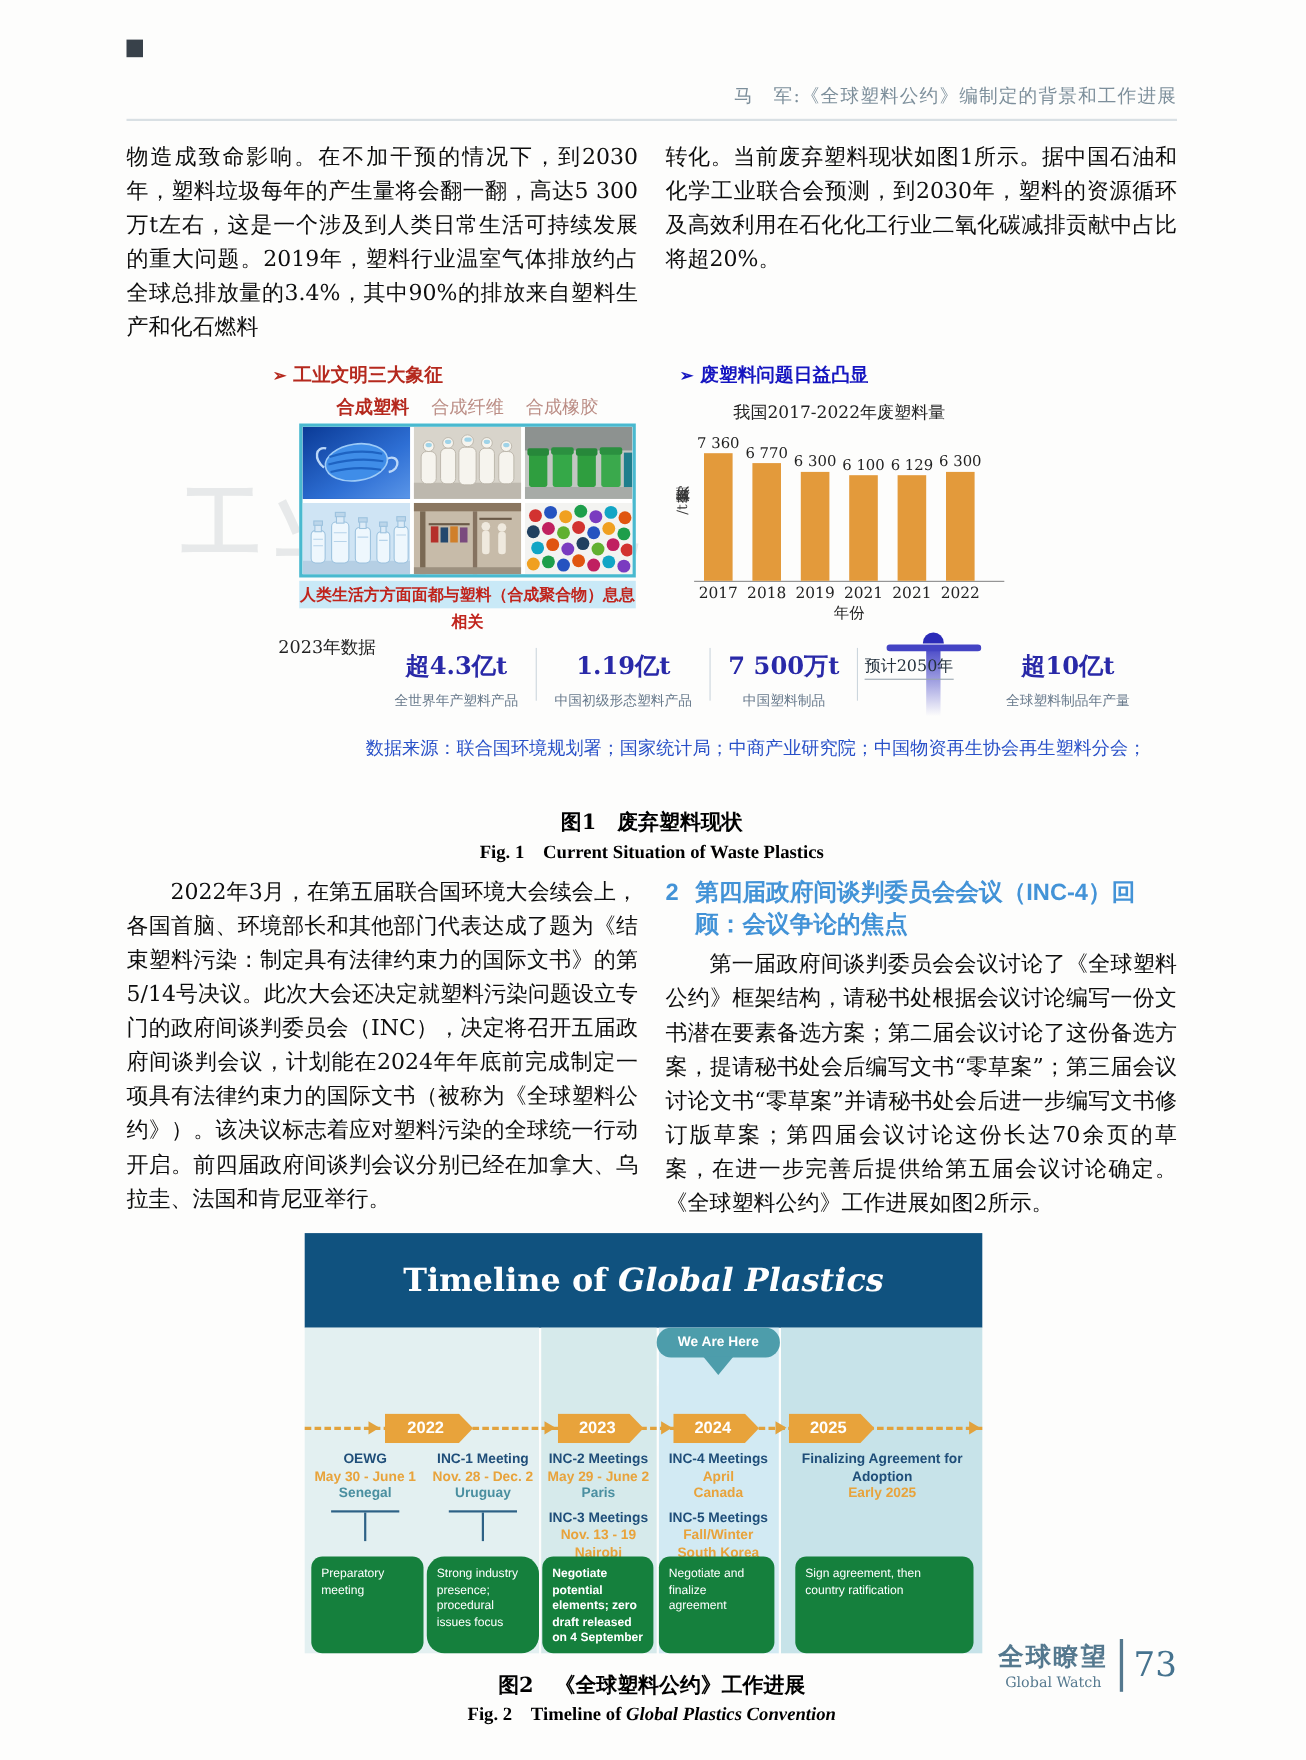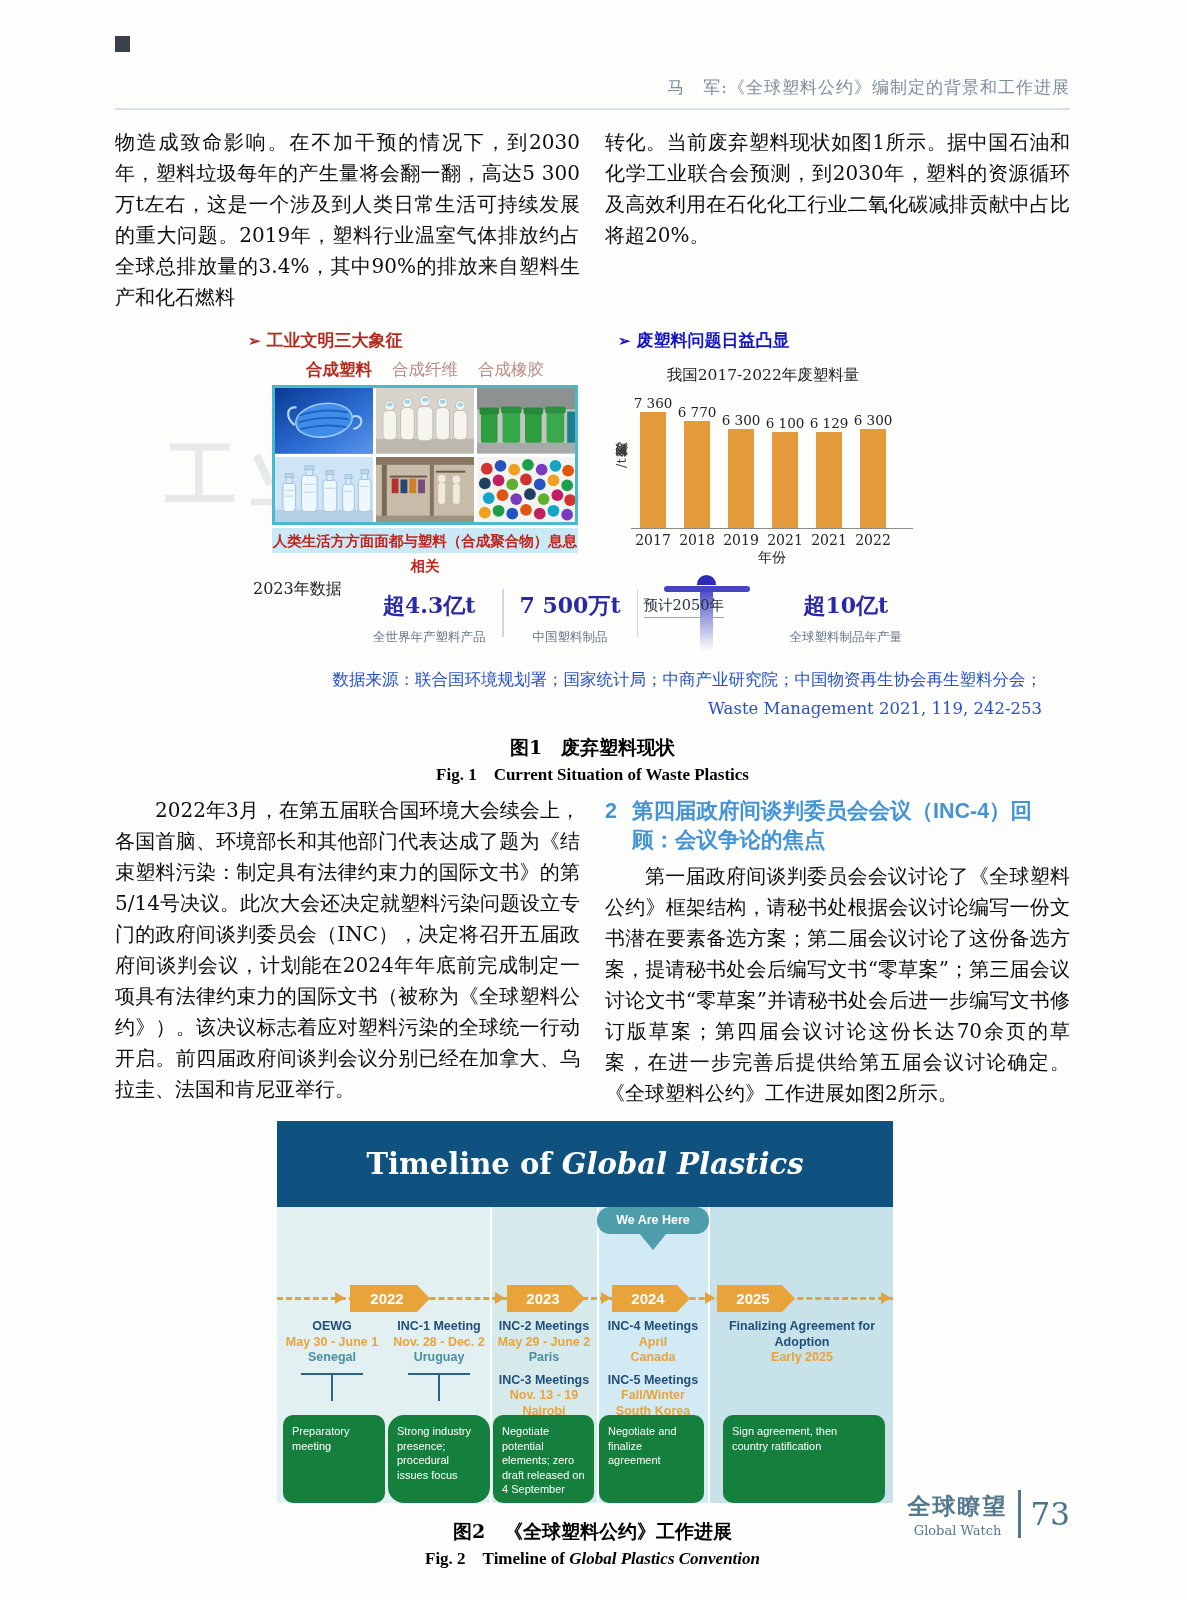--- a/index.html
+++ b/index.html
@@ -346,41 +346,44 @@
         </div>
       </div>
 
       <div class="stats">
         <div class="stats-year">2023年数据</div>
         <div class="stat">
           <div class="stat-value">超4.3亿t</div>
           <div class="stat-label">全世界年产塑料产品</div>
         </div>
         <div class="stat-div"></div>
+        <div class="stat">
+          <div class="stat-value">1.19亿t</div>
+          <div class="stat-label">中国初级形态塑料产品</div>
+        </div>
         <div class="stat-div"></div>
         <div class="stat">
           <div class="stat-value">7 500万t</div>
           <div class="stat-label">中国塑料制品</div>
         </div>
         <div class="stat-div"></div>
         <div class="forecast">
           <div class="f-pillar"></div>
           <div class="f-dome"></div>
           <div class="f-bar"></div>
           <div class="f-label">预计2050年</div>
         </div>
         <div class="stat">
           <div class="stat-value">超10亿t</div>
           <div class="stat-label">全球塑料制品年产量</div>
         </div>
       </div>
 
       <div class="source">
         <div>数据来源：联合国环境规划署；国家统计局；中商产业研究院；中国物资再生协会再生塑料分会；</div>
-        <div>Waste Management 2021, 119, 242-253</div>
       </div>
     </div>
 
     <div class="fig-caption">图1　废弃塑料现状</div>
     <div class="fig-caption en">Fig. 1　Current Situation of Waste Plastics</div>
 
     <div class="two-col" style="margin-top:9px;">
       <div class="col">
         <p class="body-text indent">2022年3月，在第五届联合国环境大会续会上，各国首脑、环境部长和其他部门代表达成了题为《结束塑料污染：制定具有法律约束力的国际文书》的第5/14号决议。此次大会还决定就塑料污染问题设立专门的政府间谈判委员会（INC），决定将召开五届政府间谈判会议，计划能在2024年年底前完成制定一项具有法律约束力的国际文书（被称为《全球塑料公约》）。该决议标志着应对塑料污染的全球统一行动开启。前四届政府间谈判会议分别已经在加拿大、乌拉圭、法国和肯尼亚举行。</p>
       </div>
@@ -453,21 +456,21 @@
           <div class="loc-orange">South Korea</div>
         </div>
 
         <div class="entry" style="left:450px;width:150px;">
           <div class="nm">Finalizing Agreement for Adoption</div>
           <div class="dt">Early 2025</div>
         </div>
 
         <div class="note" style="left:6px;width:102px;">Preparatory meeting</div>
         <div class="note" style="left:111px;width:102px;border-radius:16px;">Strong industry presence; procedural issues focus</div>
-        <div class="note" style="left:216px;width:101px;">Negotiate potential elements; zero draft released on 4 September</div>
+        <div class="note" style="left:216px;width:101px;font-weight:bold;">Negotiate potential elements; zero draft released on 4 September</div>
         <div class="note" style="left:322px;width:105px;">Negotiate and finalize agreement</div>
         <div class="note" style="left:446px;width:162px;">Sign agreement, then country ratification</div>
       </div>
     </div>
 
     <div class="fig-caption" style="margin-top:16px;">图2　《全球塑料公约》工作进展</div>
     <div class="fig-caption en">
       <span>Fig. 2　Timeline of </span><i>Global Plastics Convention</i>
     </div>
   </div>

